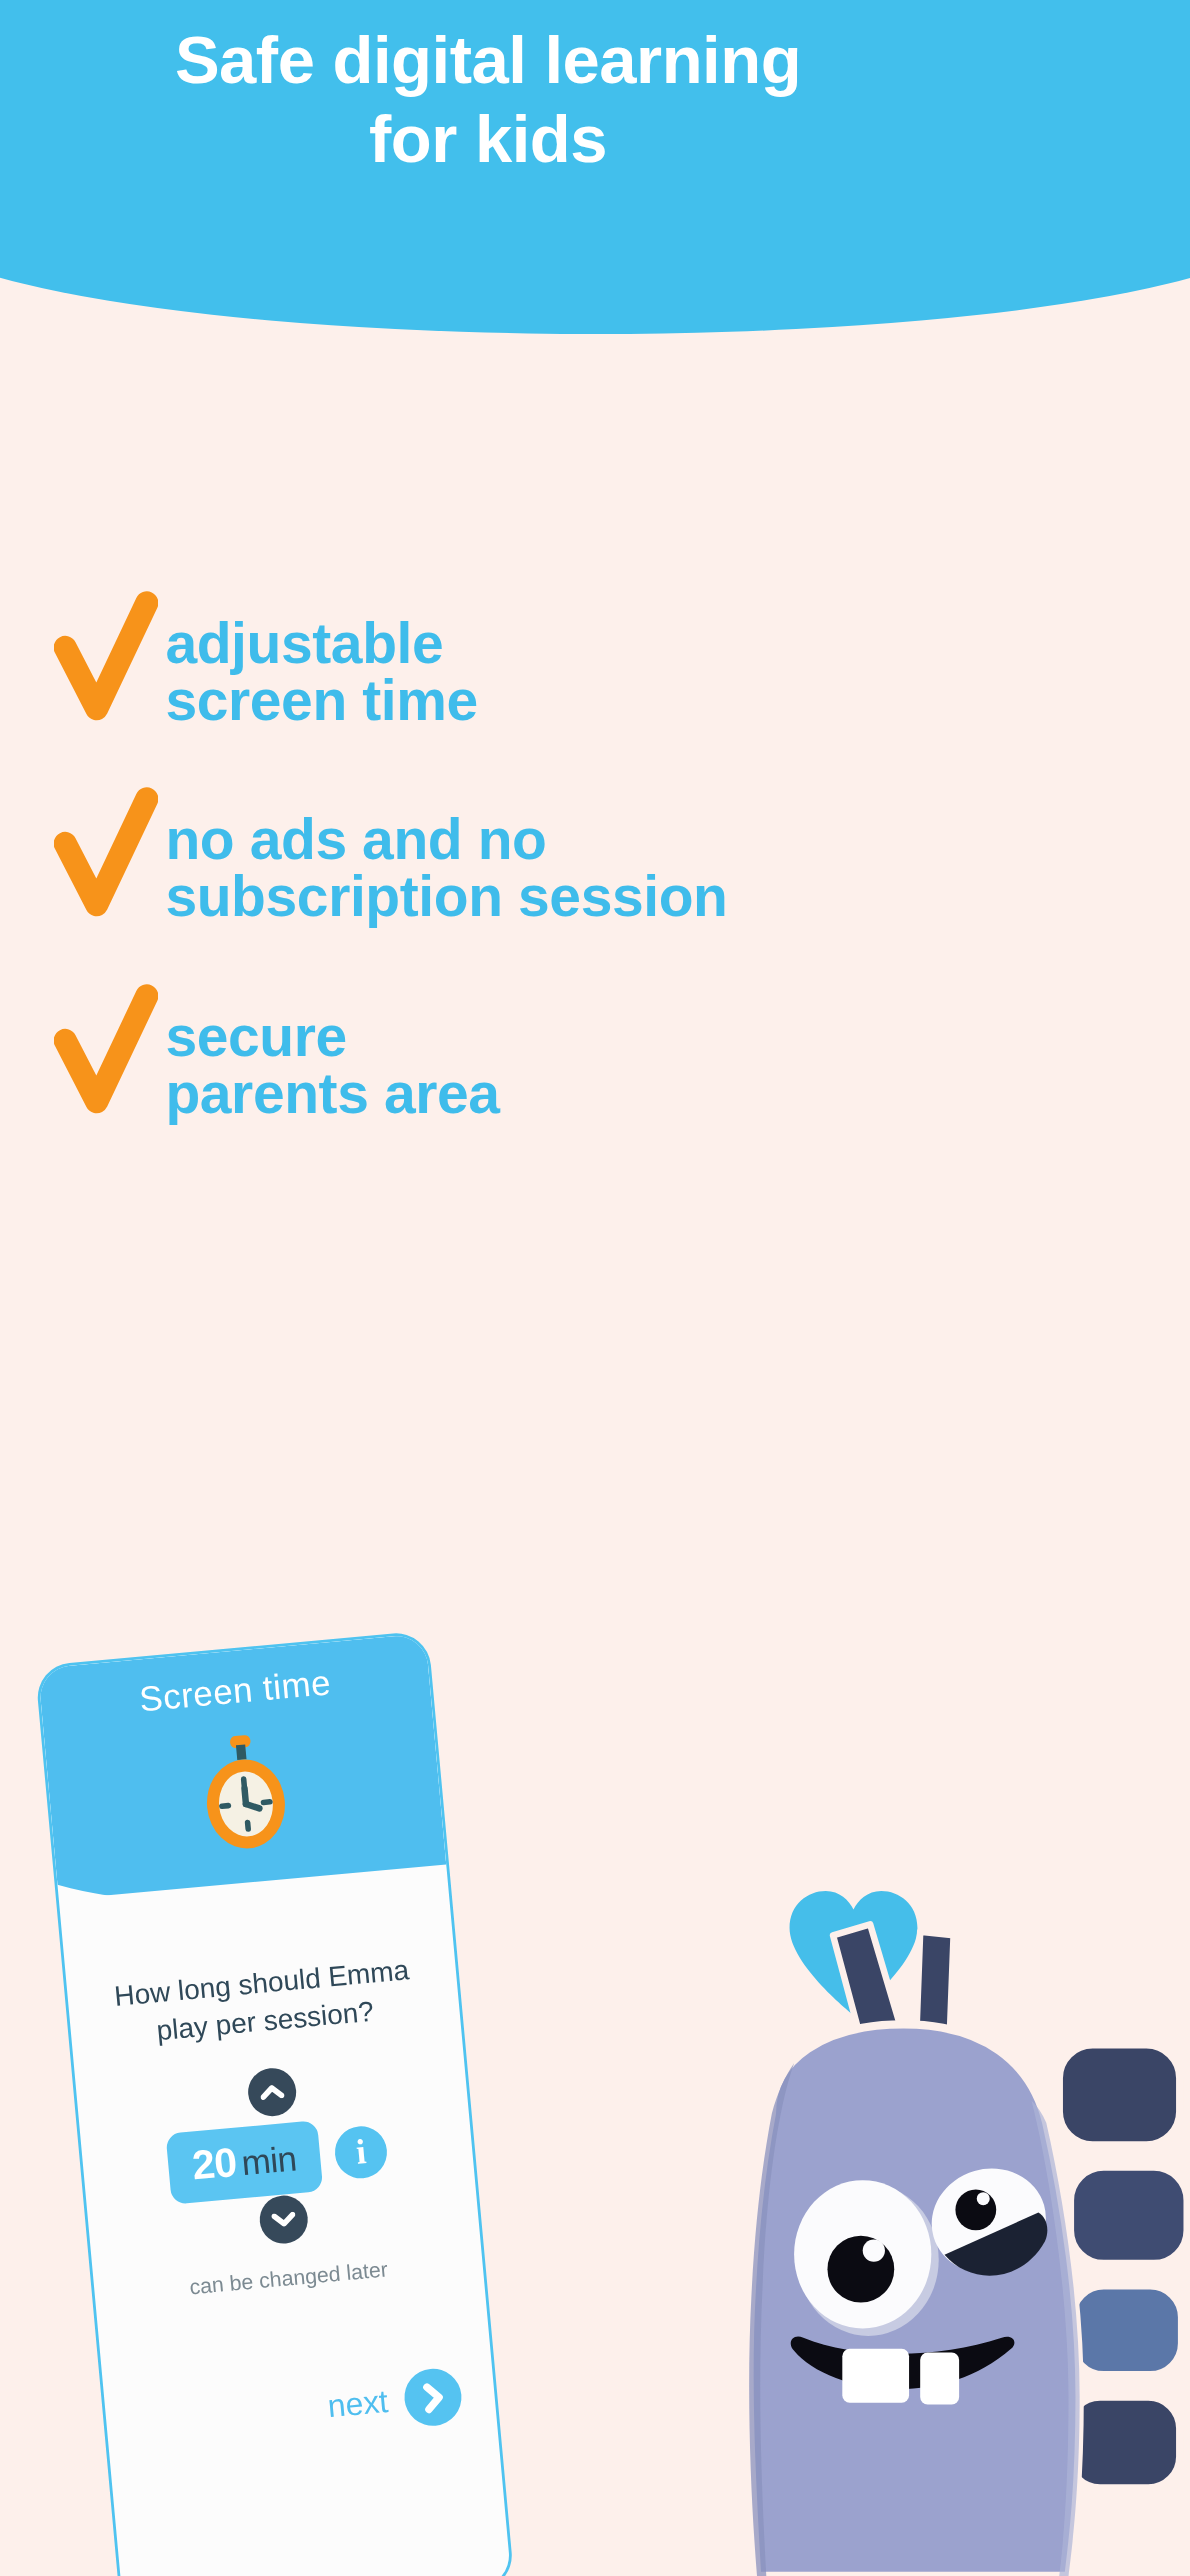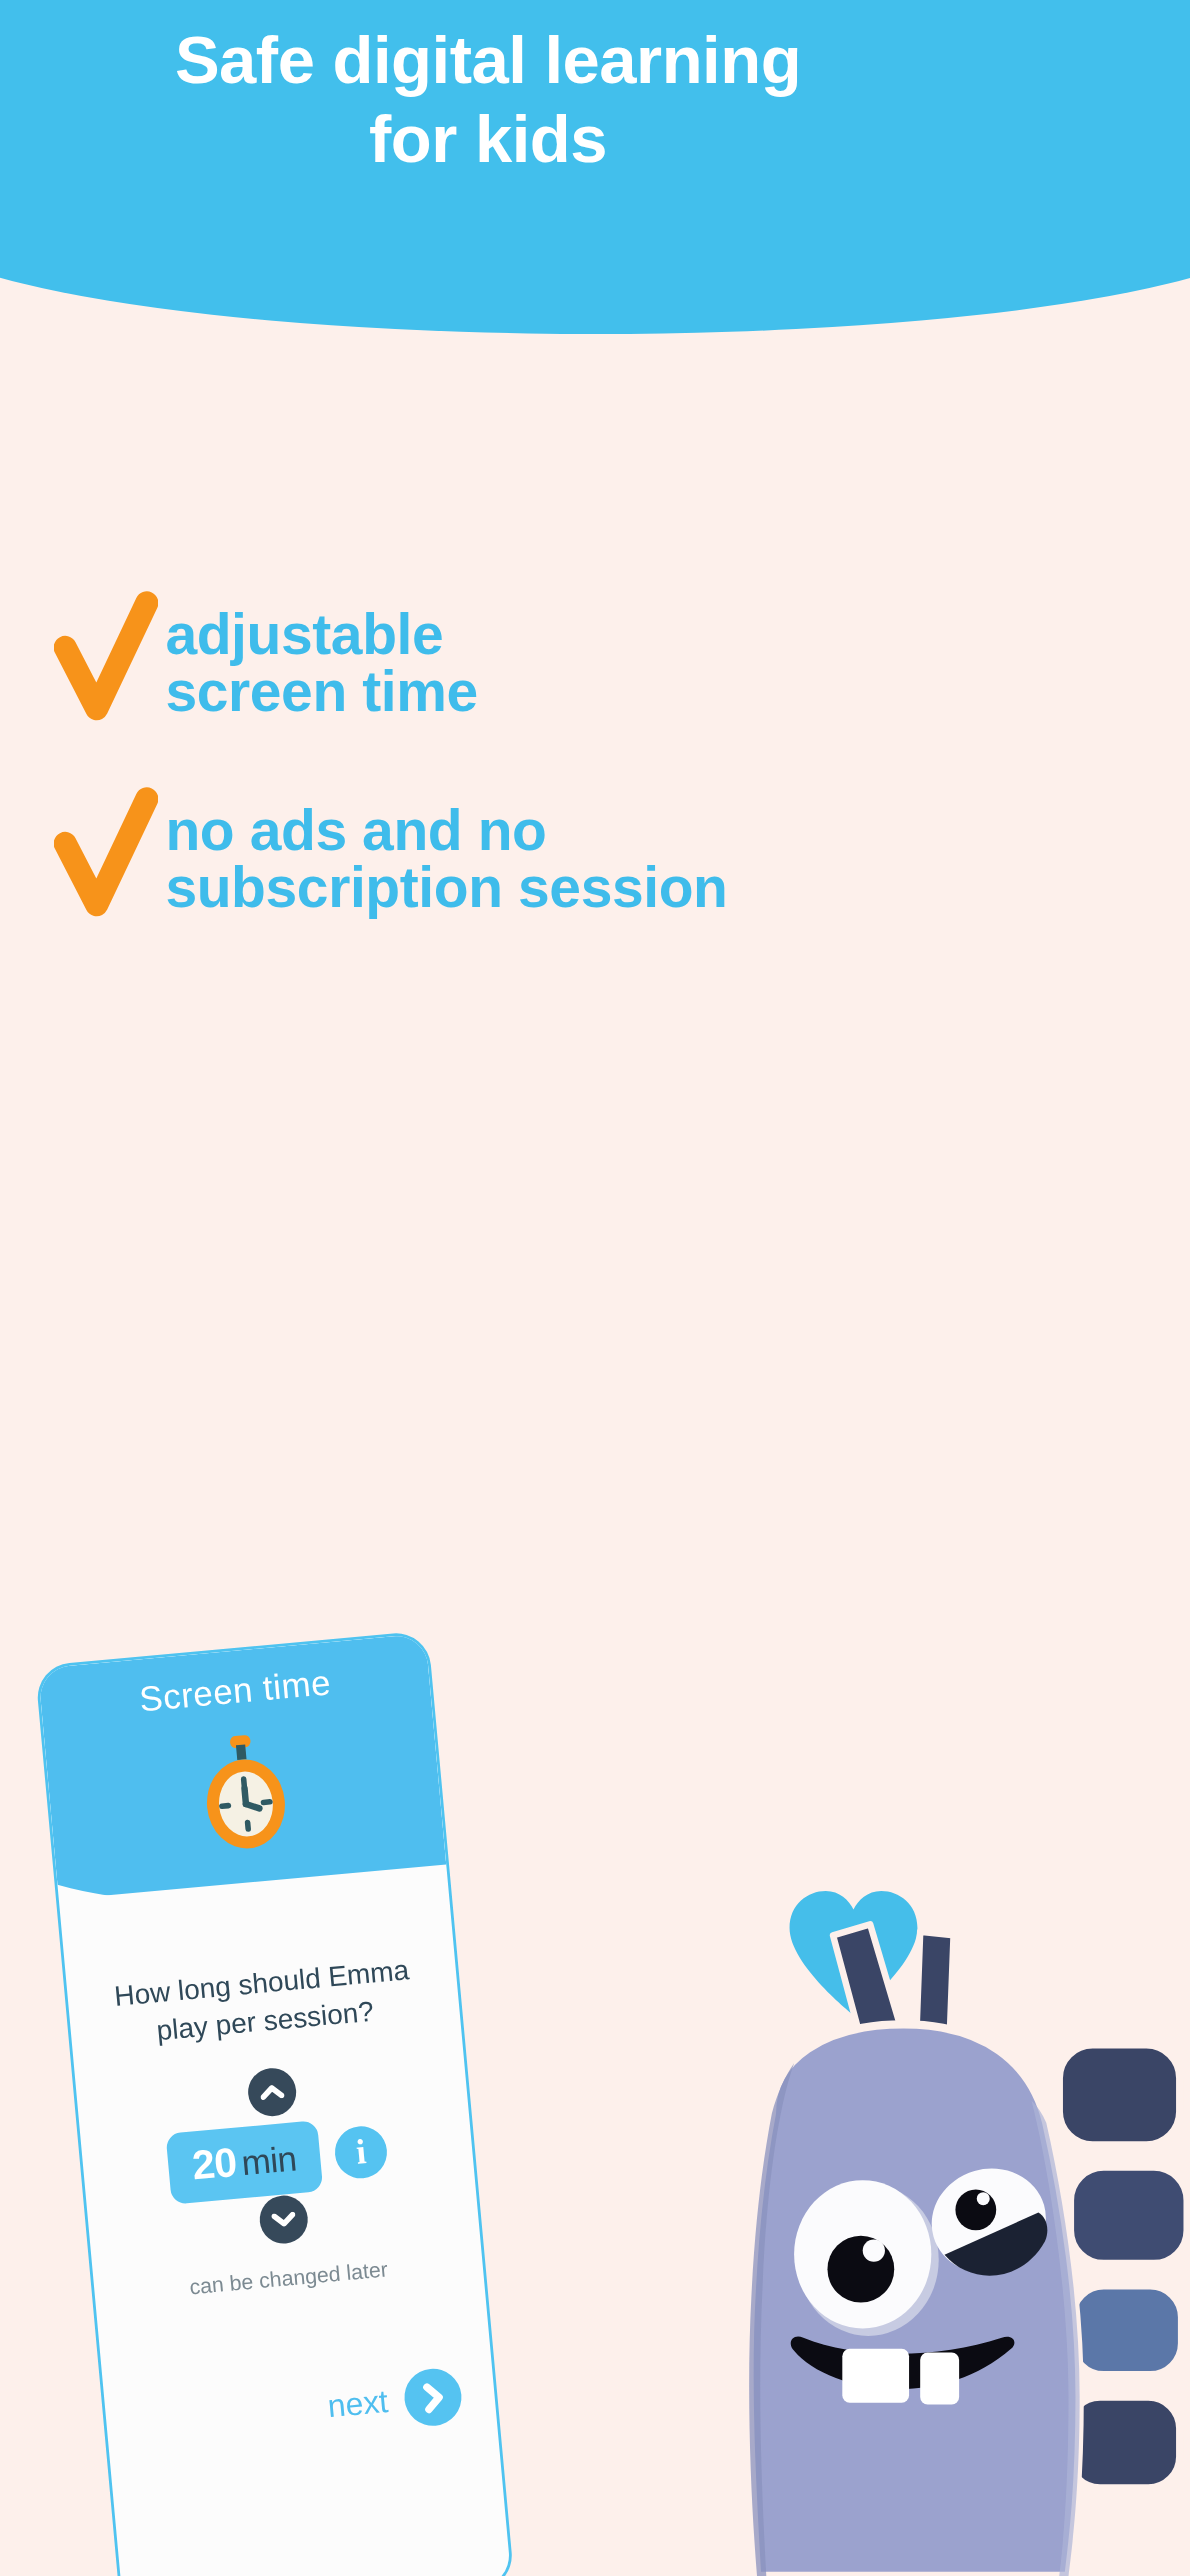--- a/index.html
+++ b/index.html
@@ -41,21 +41,21 @@
   }
 
   
   #features {
     position:absolute; left:0; top:584px;
     width:1191px;
   }
   .feature-row {
     position:relative;
     display:flex;
-    align-items:center;
+    align-items:flex-end;
     padding-left:54px;
     margin-bottom:52px;
   }
   .check-wrap {
     flex:0 0 auto;
     width:104px; height:139px;
     position:relative;
     margin-top:5.6px;
   }
   .check-wrap svg { display:block; width:104px; height:139px; }
@@ -208,20 +208,29 @@
     <div class="feature-row">
       <span class="check-wrap">
         <svg viewBox="0 0 112 150" xmlns="http://www.w3.org/2000/svg">
           <path d="M12 62 L46 128 L100 14" fill="none" stroke="#F7931A" stroke-width="25" stroke-linecap="round" stroke-linejoin="round"></path>
         </svg>
       </span>
       <div class="feature-text">no ads and no
 subscription session</div>
     </div>
 
+    <div class="feature-row">
+      <span class="check-wrap">
+        <svg viewBox="0 0 112 150" xmlns="http://www.w3.org/2000/svg">
+          <path d="M12 62 L46 128 L100 14" fill="none" stroke="#F7931A" stroke-width="25" stroke-linecap="round" stroke-linejoin="round"></path>
+        </svg>
+      </span>
+      <div class="feature-text">secure
+parents area</div>
+    </div>
 
   </div>
 
   <div id="card">
 
     <div id="card-header">
       <div id="card-header-bg"></div>
     </div>
     <div id="card-title">Screen time</div>
 

